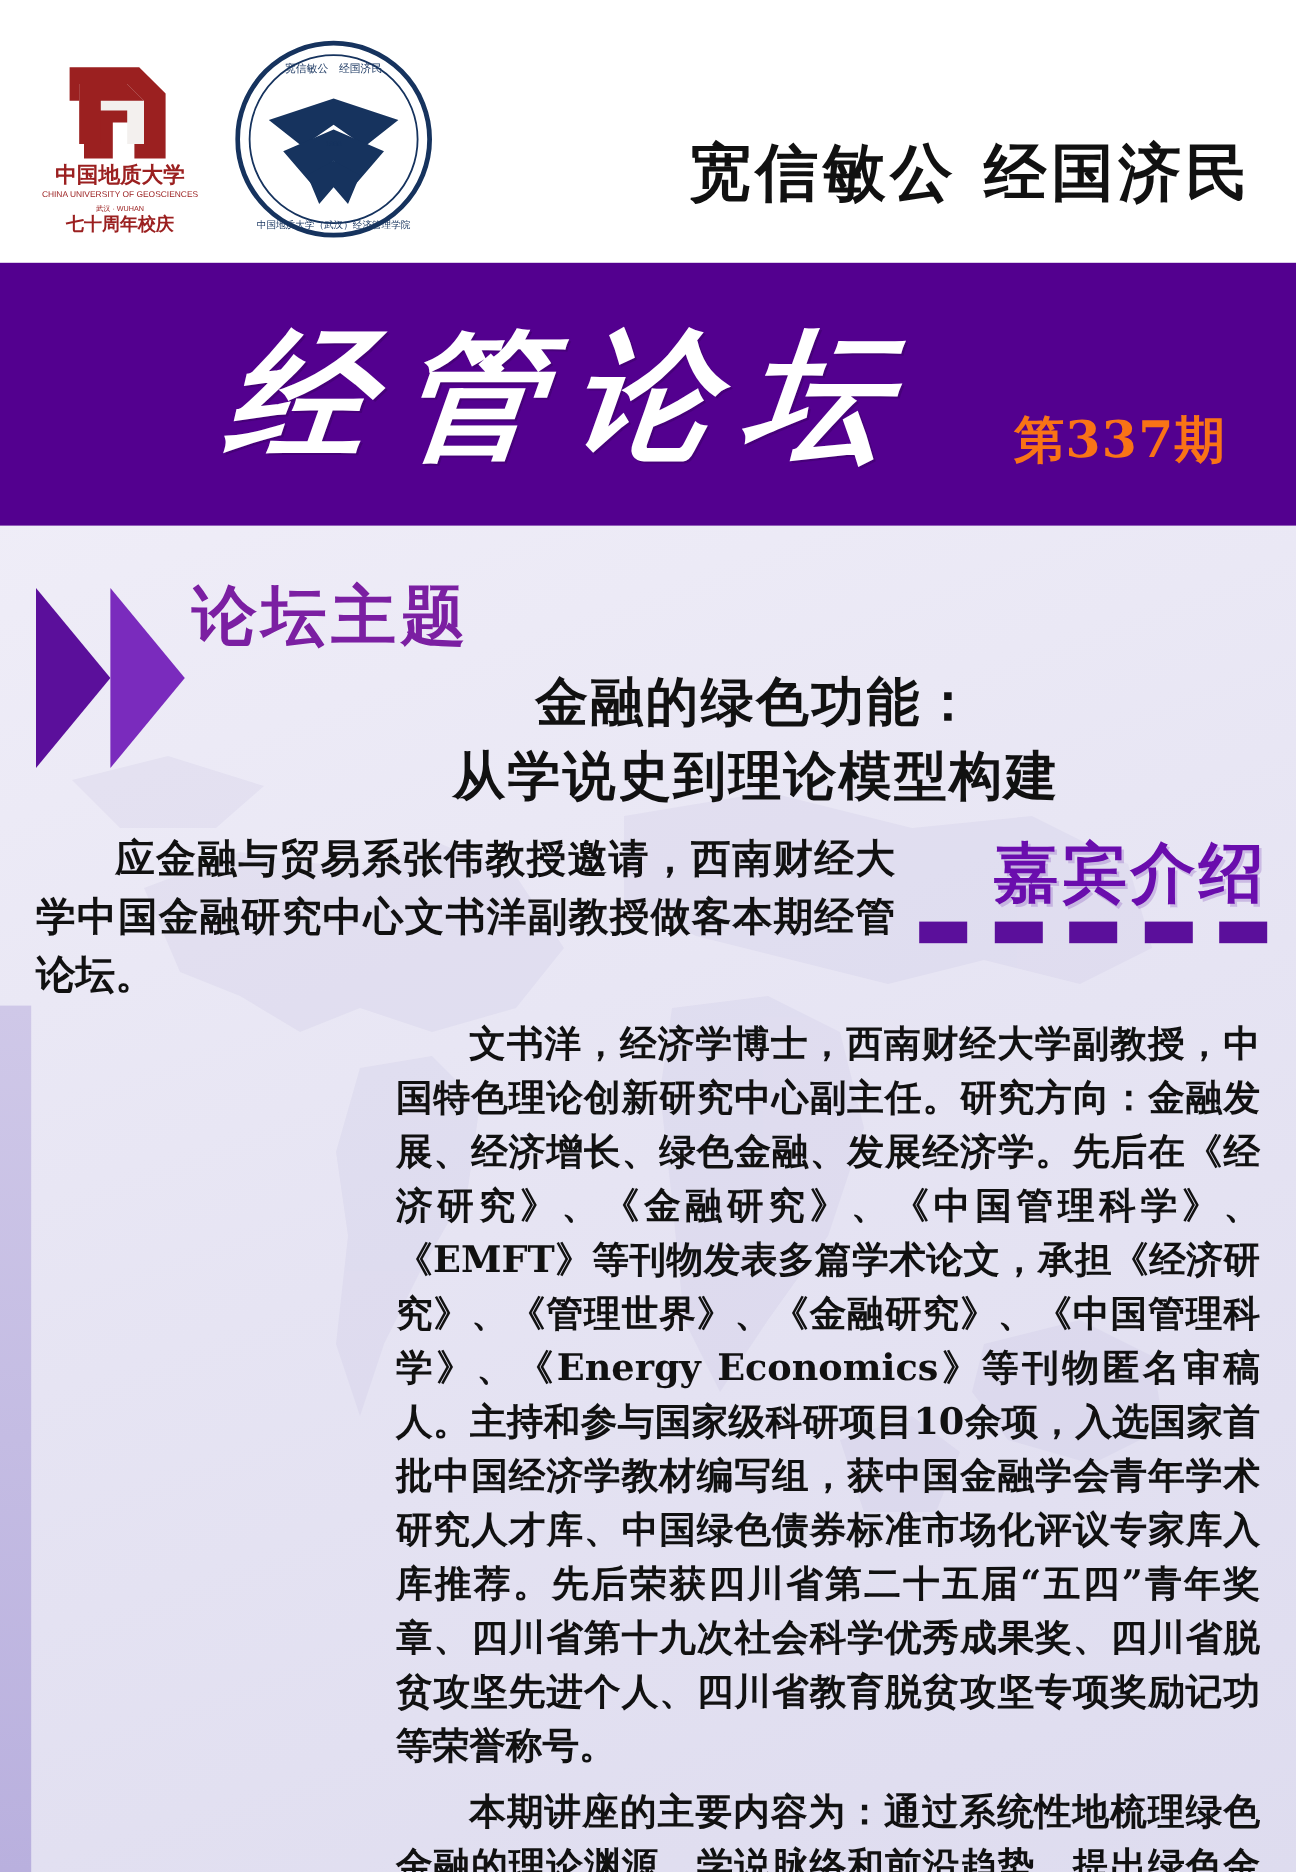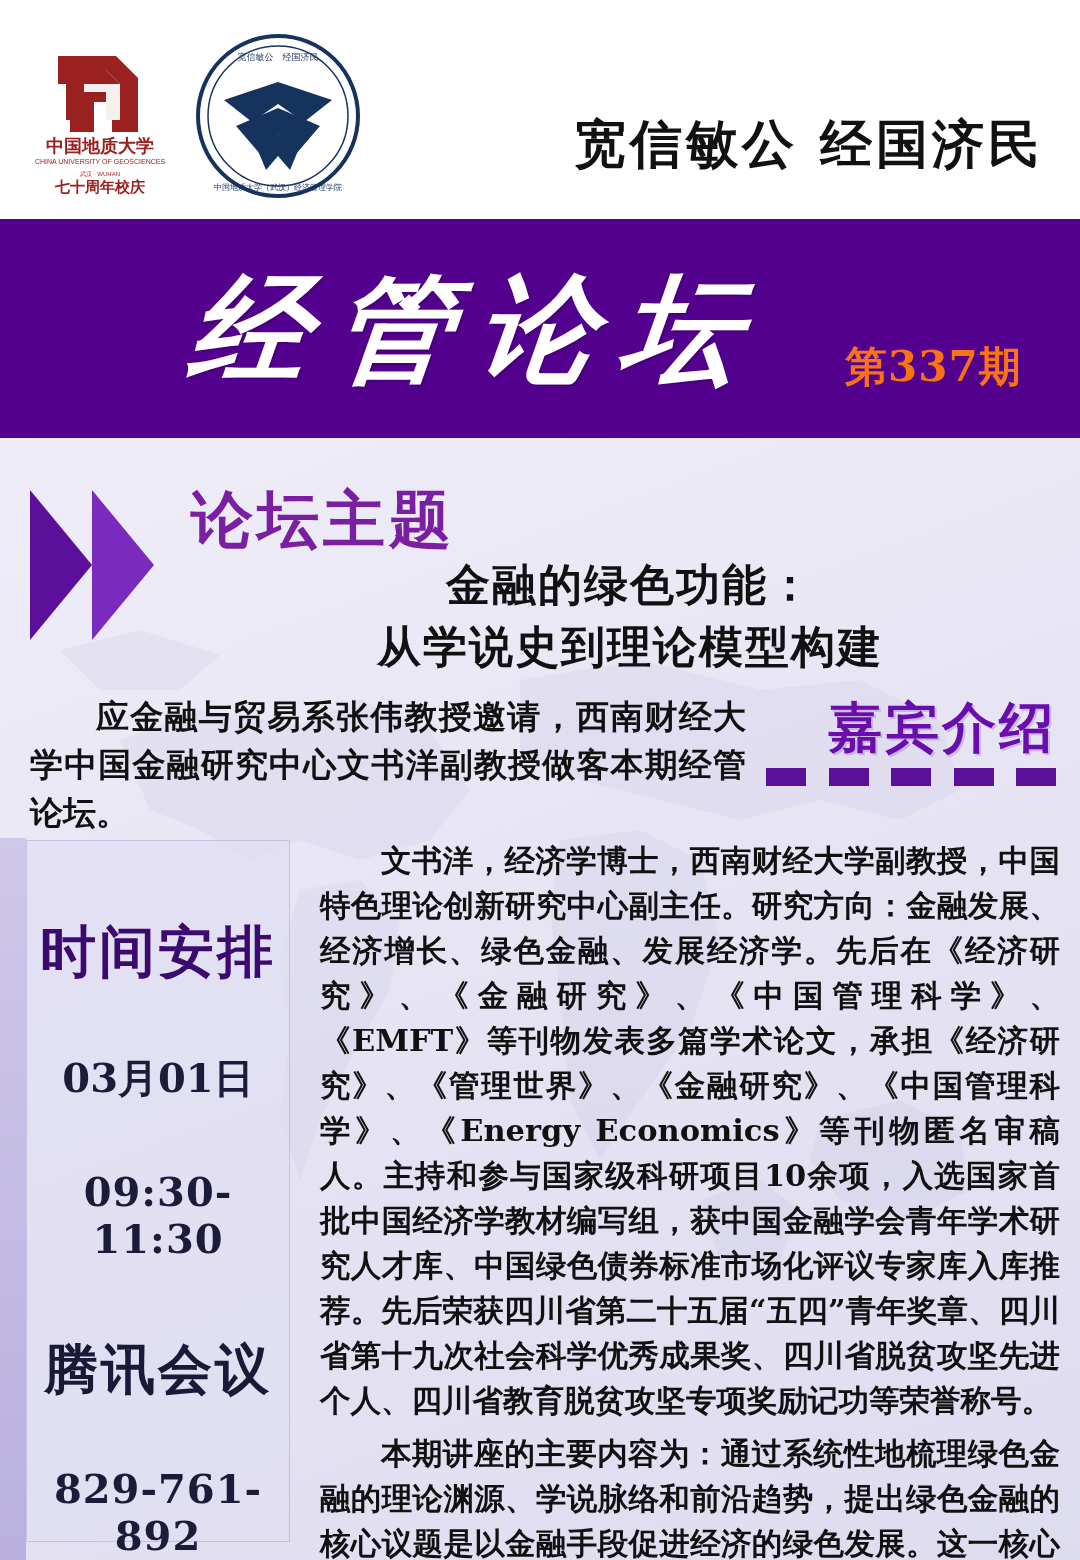--- a/index.html
+++ b/index.html
@@ -65,23 +65,22 @@
     border-bottom:75px solid transparent;
     border-left:62px solid #5b0f9b;
   }
   .chev.c1{left:30px;top:490px;}
   .chev.c2{left:92px;top:490px;border-left-color:#7a2bbd;}
 
   
   .forum-label{
     position:absolute;left:160px;top:478px;
     font-family:"DejaVu Serif",serif;
-    font-size:62px;font-weight:bold;color:#7b1fa2;letter-spacing:4px;
-    white-space:nowrap;
-    margin-left:31px;
+    font-size:54px;font-weight:bold;color:#7b1fa2;letter-spacing:4px;
+    white-space:nowrap;
   }
   .theme-line{
     position:absolute;width:720px;text-align:center;left:270px;
     font-family:"DejaVu Serif",serif;
     font-size:44px;font-weight:bold;color:#111;letter-spacing:2px;
     white-space:nowrap;
   }
   .theme-line.l1{top:556px;}
   .theme-line.l2{top:618px;}
 
@@ -129,21 +128,21 @@
   .sched-platform{margin-top:72px;font-size:54px;color:#1a1a38;letter-spacing:3px;}
   .sched-code{margin-top:58px;font-size:40px;letter-spacing:1px;}
 
   
   .bio{
     position:absolute;left:320px;top:838px;width:740px;
     font-family:"DejaVu Serif",serif;
     font-size:30.5px;font-weight:bold;color:#111;
     line-height:45px;text-align:justify;
   }
-  .bio p{margin:0;text-indent:61px;}
+  .bio p{margin:10px;text-indent:61px;}
   .bio p + p{margin-top:8px;}
 
   
   .strip{
     position:absolute;left:0;top:838px;width:26px;height:722px;
     background:linear-gradient(180deg,#cfc8e8,#b9b0de);
   }
 </style>
 </head>
 <body>
@@ -208,26 +207,19 @@
   <div class="dash-row">
     <span></span>
     <span></span>
     <span></span>
     <span></span>
     <span></span>
   </div>
 
   <div class="strip"></div>
 
-  <div class="schedule">
-    <div class="sched-title">时间安排</div>
-    <div class="sched-item sched-date">03月01日</div>
-    <div class="sched-item sched-time">09:30-11:30</div>
-    <div class="sched-item sched-platform">腾讯会议</div>
-    <div class="sched-item sched-code">829-761-892</div>
-  </div>
 
   <div class="bio">
     <p>文书洋，经济学博士，西南财经大学副教授，中国特色理论创新研究中心副主任。研究方向：金融发展、经济增长、绿色金融、发展经济学。先后在《经济研究》、《金融研究》、《中国管理科学》、《EMFT》等刊物发表多篇学术论文，承担《经济研究》、《管理世界》、《金融研究》、《中国管理科学》、《Energy Economics》等刊物匿名审稿人。主持和参与国家级科研项目10余项，入选国家首批中国经济学教材编写组，获中国金融学会青年学术研究人才库、中国绿色债券标准市场化评议专家库入库推荐。先后荣获四川省第二十五届“五四”青年奖章、四川省第十九次社会科学优秀成果奖、四川省脱贫攻坚先进个人、四川省教育脱贫攻坚专项奖励记功等荣誉称号。</p>
     <p>本期讲座的主要内容为：通过系统性地梳理绿色金融的理论渊源、学说脉络和前沿趋势，提出绿色金融的核心议题是以金融手段促进经济的绿色发展。这一核心议题在宏观层面直接关系到经济的高质量发展，而在微观领域涉及金融机构和投资者的社会责任理论。在此基础上，提出金融的“绿色功能”假说，并给出了一个基于一般均衡理论的“绿色金融的经济学基准模型”。</p>
   </div>
 
 </div>
 
 </body></html>

